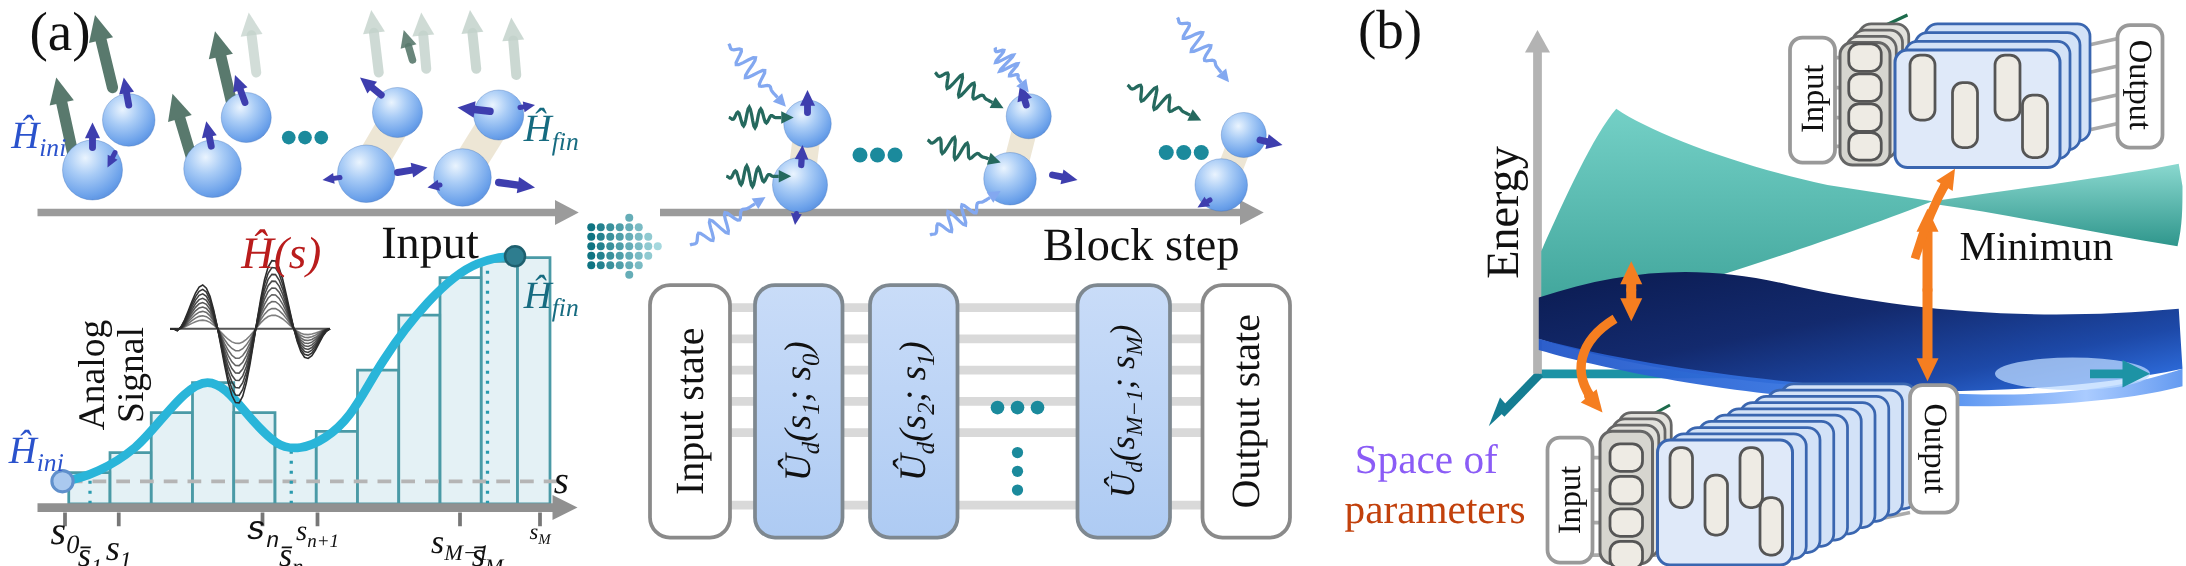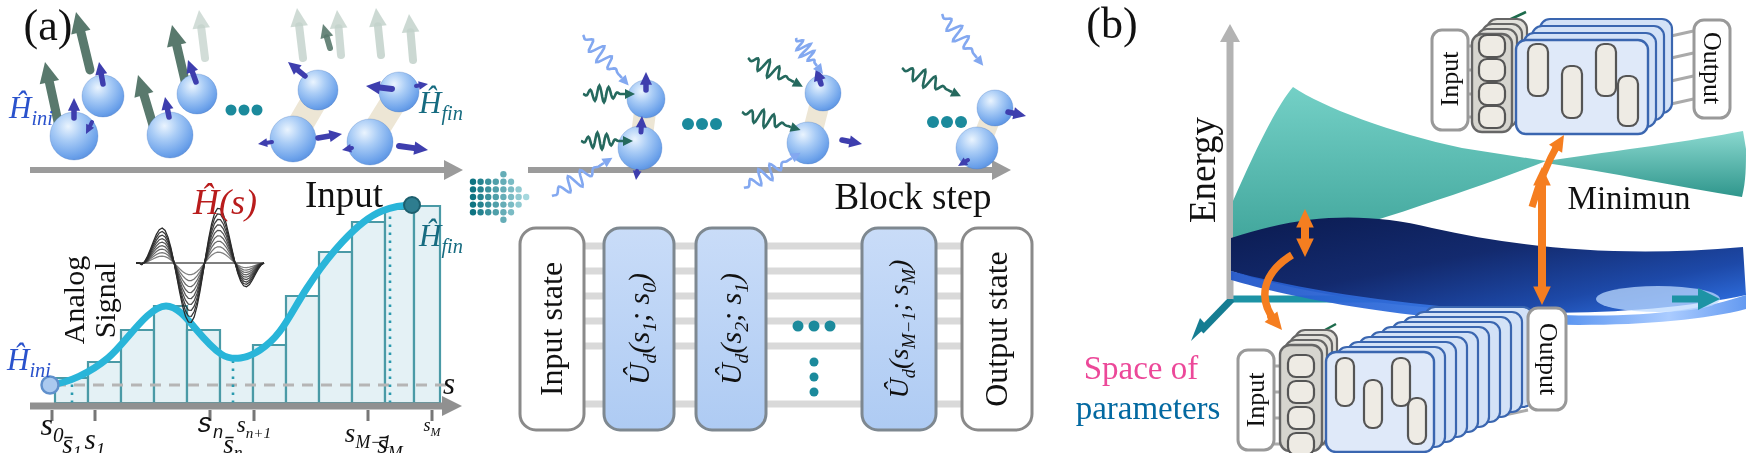--- a/index.html
+++ b/index.html
@@ -424,22 +424,22 @@
       <span><span>Û</span><sub>d</sub><span>(s</span><sub>2</sub><span>; s</span><sub>1</sub><span>)</span></span>
     </div>
 <div class="lbl v it" style="left:794px;top:307px;width:210px;height:44px;font-size:28px">
       <span><span>Û</span><sub>d</sub><span>(s</span><sub>M−1</sub><span>; s</span><sub>M</sub><span>)</span></span>
     </div>
 <div class="lbl v" style="left:892px;top:307px;width:210px;height:44px;font-size:32px">Output state</div>
 
 <div class="lbl" style="left:1072px;top:0px;width:80px;height:48px;font-size:44px">(b)</div>
 <div class="lbl v" style="left:1103px;top:150px;width:200px;height:40px;font-size:37px">Energy</div>
 <div class="lbl" style="left:1549px;top:180px;width:160px;height:36px;font-size:33px">Minimun</div>
-<div class="lbl" style="left:1061px;top:350px;width:160px;height:36px;font-size:33px;color:#ec4899">Space of</div>
-<div class="lbl" style="left:1057px;top:390px;width:182px;height:36px;font-size:33px;color:#0369a1">parameters</div>
+<div class="lbl" style="left:1061px;top:350px;width:160px;height:36px;font-size:33px;color:#8b5cf6">Space of</div>
+<div class="lbl" style="left:1057px;top:390px;width:182px;height:36px;font-size:33px;color:#c2410c">parameters</div>
 
 <div class="lbl v" style="left:1400px;top:64px;width:100px;height:30px;font-size:26px">Input</div>
 <div class="lbl v2" style="left:1662px;top:53px;width:100px;height:30px;font-size:26px">Output</div>
 <div class="lbl v" style="left:1206px;top:385px;width:100px;height:30px;font-size:26px">Input</div>
 <div class="lbl v2" style="left:1498px;top:344px;width:100px;height:30px;font-size:26px">Output</div>
 
 <div id="tickLabels">
       <div class="lbl it" style="left: 17px; top: 410px; width: 70px; height: 30px; font-size: 32px;">
         <span><span>s</span><sub>0</sub></span>
       </div>

